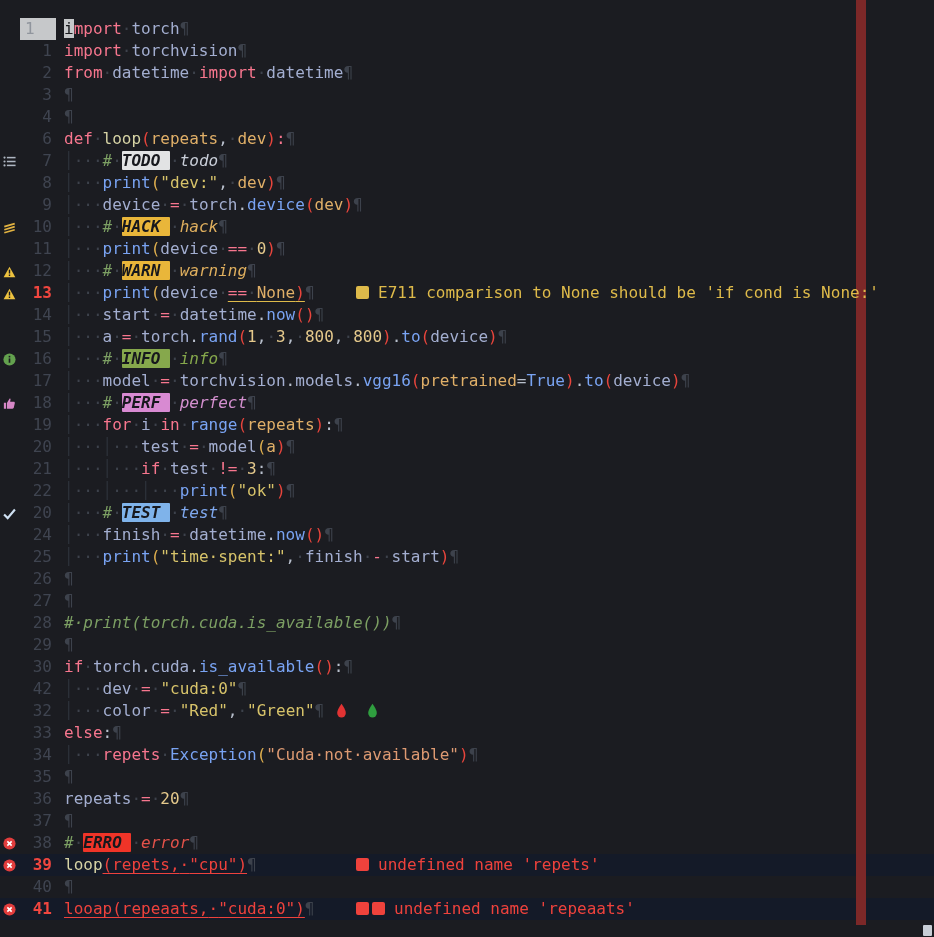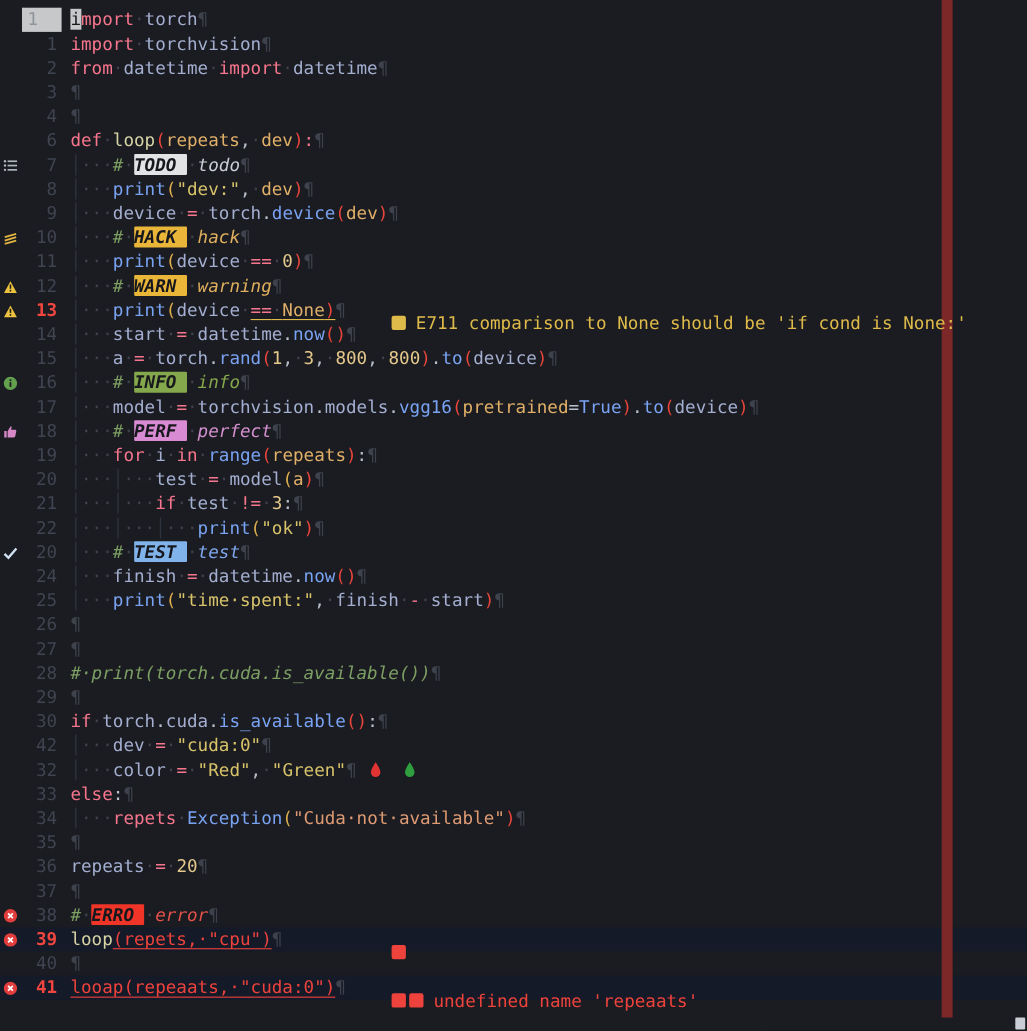--- a/index.html
+++ b/index.html
@@ -21,21 +21,21 @@
   }
   *{margin:0;padding:0;box-sizing:border-box;}
   body{background:#111;}
   .editor{
     position:relative; width:934px; height:937px; overflow:hidden;
     background:var(--bg);
     font-family:"DejaVu Sans Mono", "Liberation Mono", monospace;
     font-size:16px; line-height:22px;
   }
   .colorcolumn{position:absolute; left:856px; top:0; width:10px; height:925px; background:var(--maroon); z-index:3;}
-  .rows{position:relative; padding-top:7px;}
+  .rows{position:relative; padding-top:18px;}
   .row{position:relative; height:22px; white-space:pre;}
   .row.errbg{background:var(--navy);}
   .gut{display:inline-block; width:20px; padding-left:3px; vertical-align:top;}
   .gut svg{vertical-align:-2px;}
   .lnum{display:inline-block; width:36px; text-align:right; padding-right:4px; color:var(--numdim); vertical-align:top;}
   .lnum.cur{text-align:left; padding-left:5px; color:var(--numcur);}
   .lnum.err{color:var(--numerr); font-weight:bold;}
   .code{position:relative; z-index:4; margin-left:8px; white-space:pre;}
   .kw{color:var(--kw);} .var{color:var(--var);} .fn{color:var(--fn);} .fd{color:var(--fd);}
   .st{color:var(--st);} .ss{color:var(--ss);} .pm{color:var(--pm);} .nm{color:var(--nm);}
@@ -47,21 +47,21 @@
   .er{color:var(--er); text-decoration:underline; text-decoration-color:var(--er); text-underline-offset:3px;}
   .tag{font-weight:bold; font-style:italic; color:var(--tagfg); border-radius:1px;}
   .tag-hint{background:var(--tag-hint);} .tag-todo{background:var(--tag-todo);}
   .tag-hack{background:var(--tag-hack);} .tag-warn{background:var(--tag-warn);}
   .tag-info{background:var(--tag-info);} .tag-perf{background:var(--tag-perf);}
   .tag-test{background:var(--tag-test);} .tag-erro{background:var(--tag-erro);text-align:right;}
   .lh{color:var(--lh);} .lt{color:var(--lt);} .lk{color:var(--lk);} .li{color:var(--li);}
   .lp{color:var(--lp);} .ls{color:var(--ls);} .le{color:var(--le);}
   .lh,.lt,.lk,.li,.lp,.ls,.le{font-style:italic;}
   .cur{background:var(--curbg); color:var(--curfg);}
-  .diag{position:absolute; left:356px; top:12px; z-index:4; white-space:pre;}
+  .diag{position:absolute; left:356px; top:0; z-index:4; white-space:pre;}
   .diag.warn{color:var(--diagy);} .diag.err{color:var(--er);}
   .sq{display:inline-block; width:13px; height:13px; border-radius:2px; background:currentColor; vertical-align:-1px;}
   .drop{display:inline-block; vertical-align:-2px;}
   .corner{position:absolute; left:923px; top:925px; width:9px; height:11px; background:var(--corner); border-radius:1px; z-index:5;}
 </style>
 </head>
 <body>
 
 <div class="editor">
   <div class="colorcolumn"></div>
@@ -138,21 +138,21 @@
       <div class="row"><span class="gut"></span><span class="lnum">35</span><span class="code"><span class="eolc">¶</span></span></div>
       <div class="row"><span class="gut"></span><span class="lnum">36</span><span class="code"><span class="var">repeats</span><span class="ws">·</span><span class="op">=</span><span class="ws">·</span><span class="nm">20</span><span class="eolc">¶</span></span></div>
       <div class="row"><span class="gut"></span><span class="lnum">37</span><span class="code"><span class="eolc">¶</span></span></div>
       <div class="row"><span class="gut"><svg width="13" height="13" viewBox="0 0 12 12">
             <circle cx="6" cy="6" r="5.6" fill="var(--ic-err)"></circle>
             <path d="M4 4l4 4M8 4l-4 4" stroke="#ffffff" stroke-width="1.5"></path>
           </svg></span><span class="lnum">38</span><span class="code"><span class="cm">#</span><span class="ws">·</span><span class="tag tag-erro">ERRO </span><span class="ws">·</span><span class="le">error</span><span class="eolc">¶</span></span></div>
       <div class="row errbg"><span class="gut"><svg width="13" height="13" viewBox="0 0 12 12">
             <circle cx="6" cy="6" r="5.6" fill="var(--ic-err)"></circle>
             <path d="M4 4l4 4M8 4l-4 4" stroke="#ffffff" stroke-width="1.5"></path>
-          </svg></span><span class="lnum err">39</span><span class="code"><span class="fd">loop</span><span class="er">(repets,</span><span class="er">·</span><span class="er">"cpu")</span><span class="eolc">¶</span></span><span class="diag err"><span class="sq" style="margin-right: 9px;"></span></span></div>
+          </svg></span><span class="lnum err">39</span><span class="code"><span class="fd">loop</span><span class="er">(repets,</span><span class="er">·</span><span class="er">"cpu")</span><span class="eolc">¶</span></span><span class="diag err"><span class="sq" style="margin-right: 9px;"></span><span>undefined name 'repets'</span></span></div>
       <div class="row"><span class="gut"></span><span class="lnum">40</span><span class="code"><span class="eolc">¶</span></span></div>
       <div class="row errbg"><span class="gut"><svg width="13" height="13" viewBox="0 0 12 12">
             <circle cx="6" cy="6" r="5.6" fill="var(--ic-err)"></circle>
             <path d="M4 4l4 4M8 4l-4 4" stroke="#ffffff" stroke-width="1.5"></path>
           </svg></span><span class="lnum err">41</span><span class="code"><span class="er">looap(repeaats,</span><span class="er">·</span><span class="er">"cuda:0")</span><span class="eolc">¶</span></span><span class="diag err"><span class="sq" style="margin-right: 3px;"></span><span class="sq" style="margin-right: 9px;"></span><span>undefined name 'repeaats'</span></span></div>
     </div>
   <div class="corner"></div>
 </div>
 
 </body></html>

